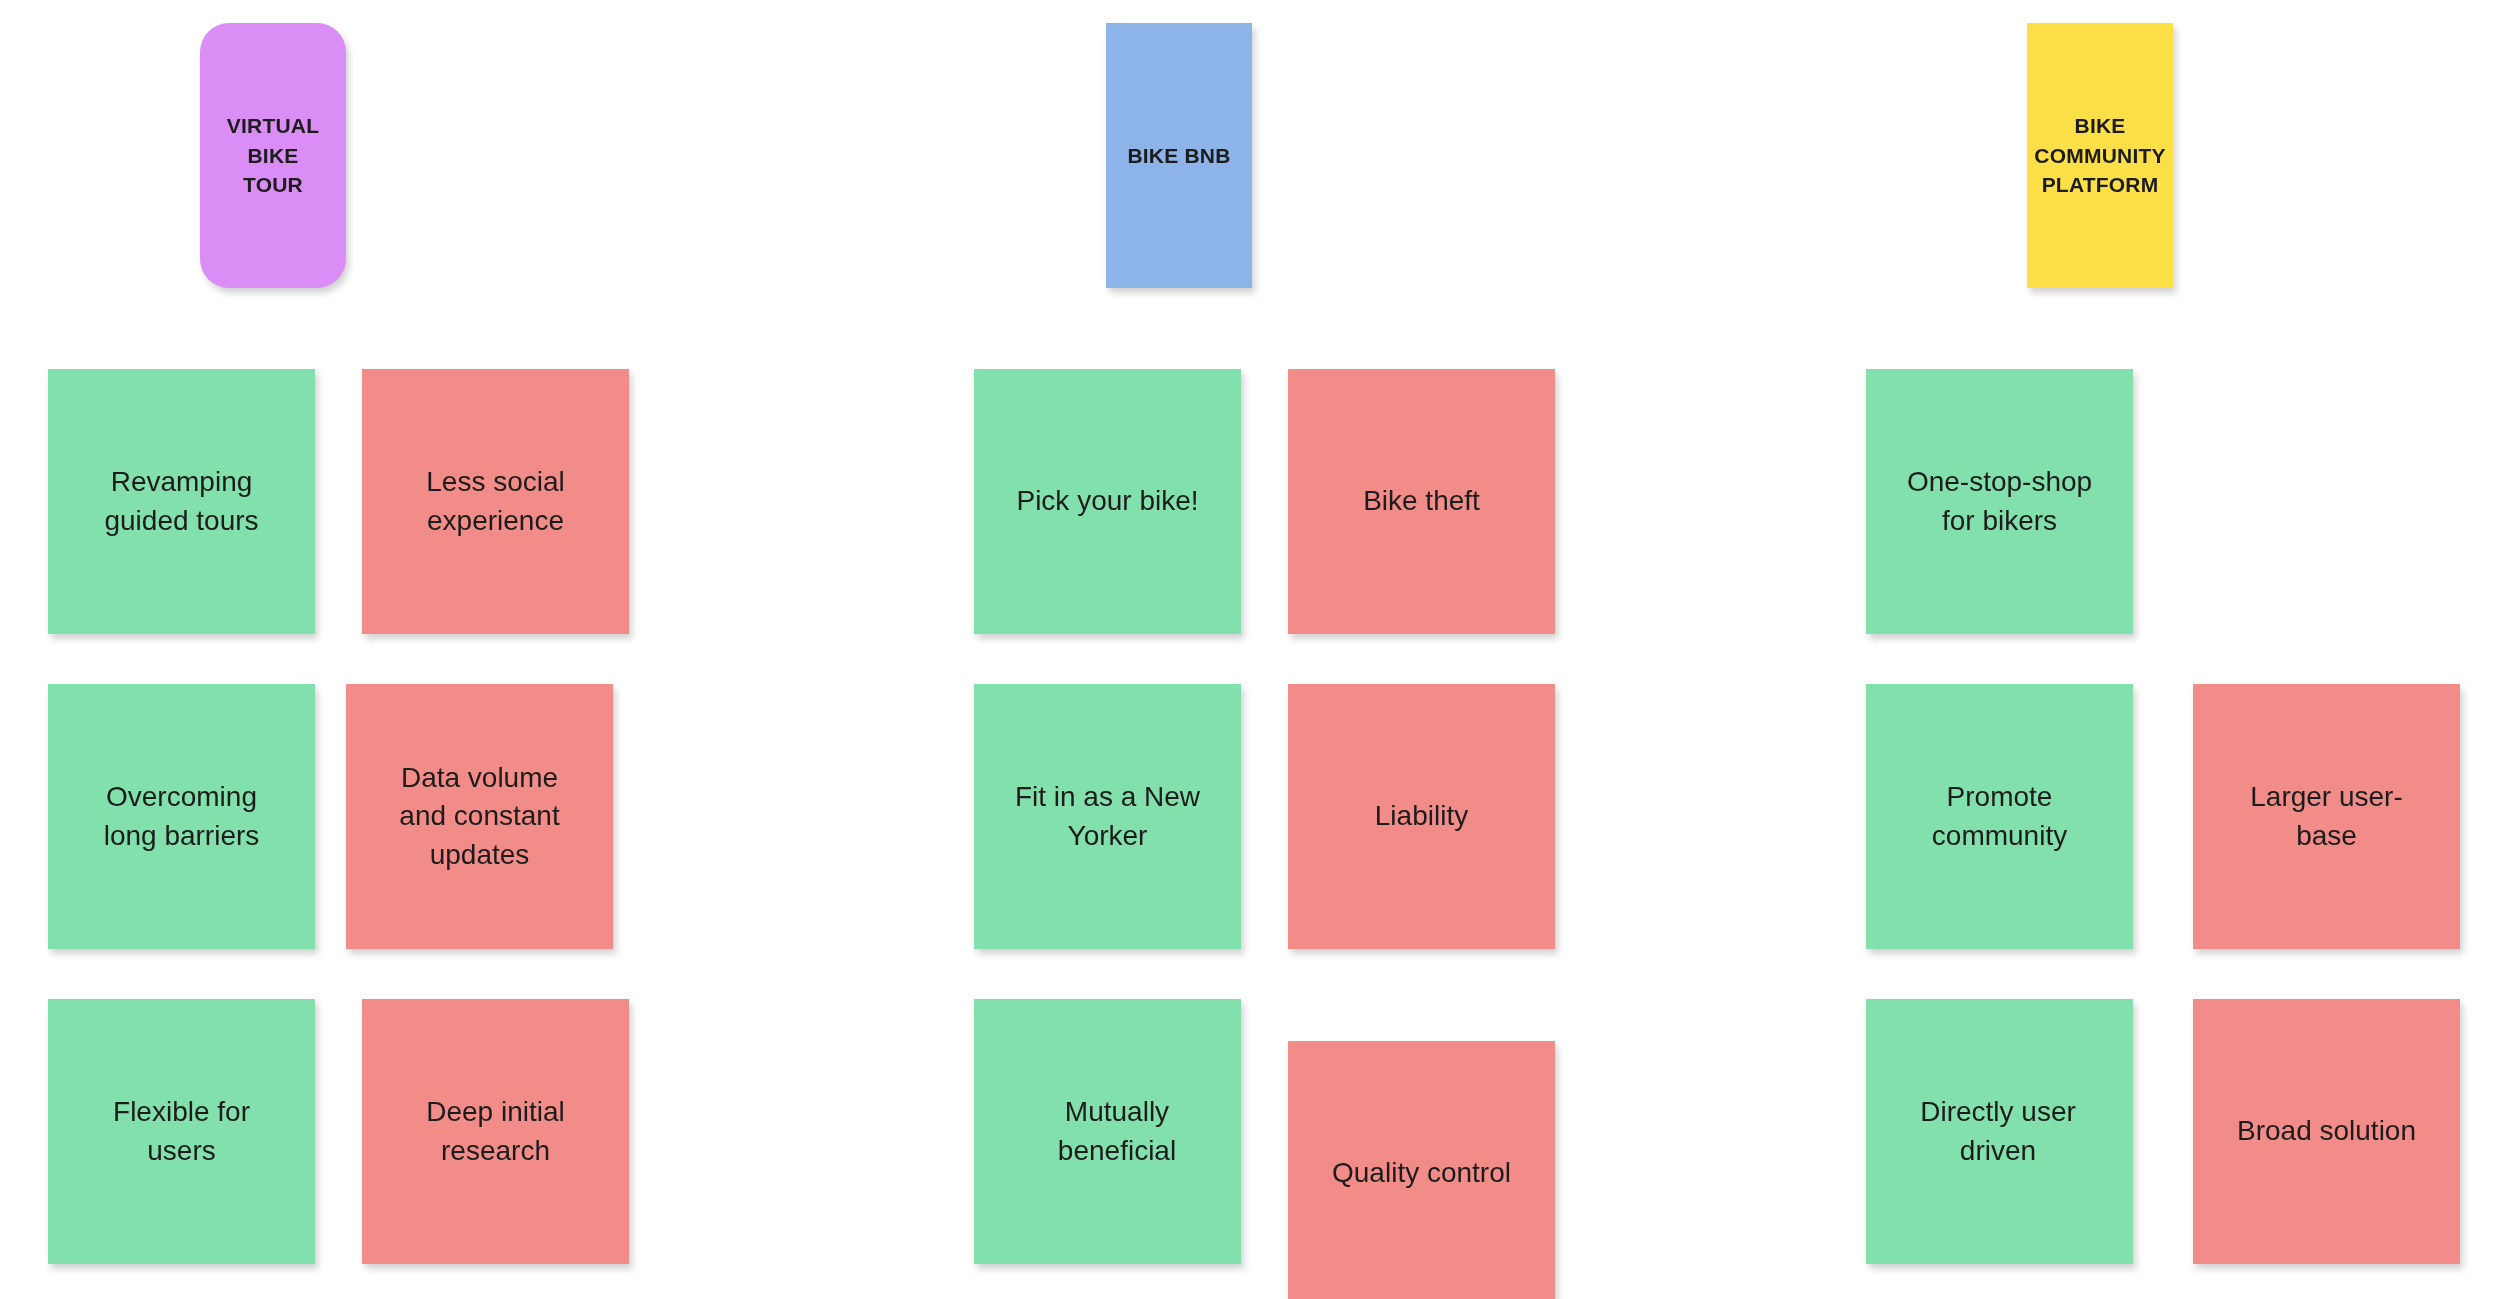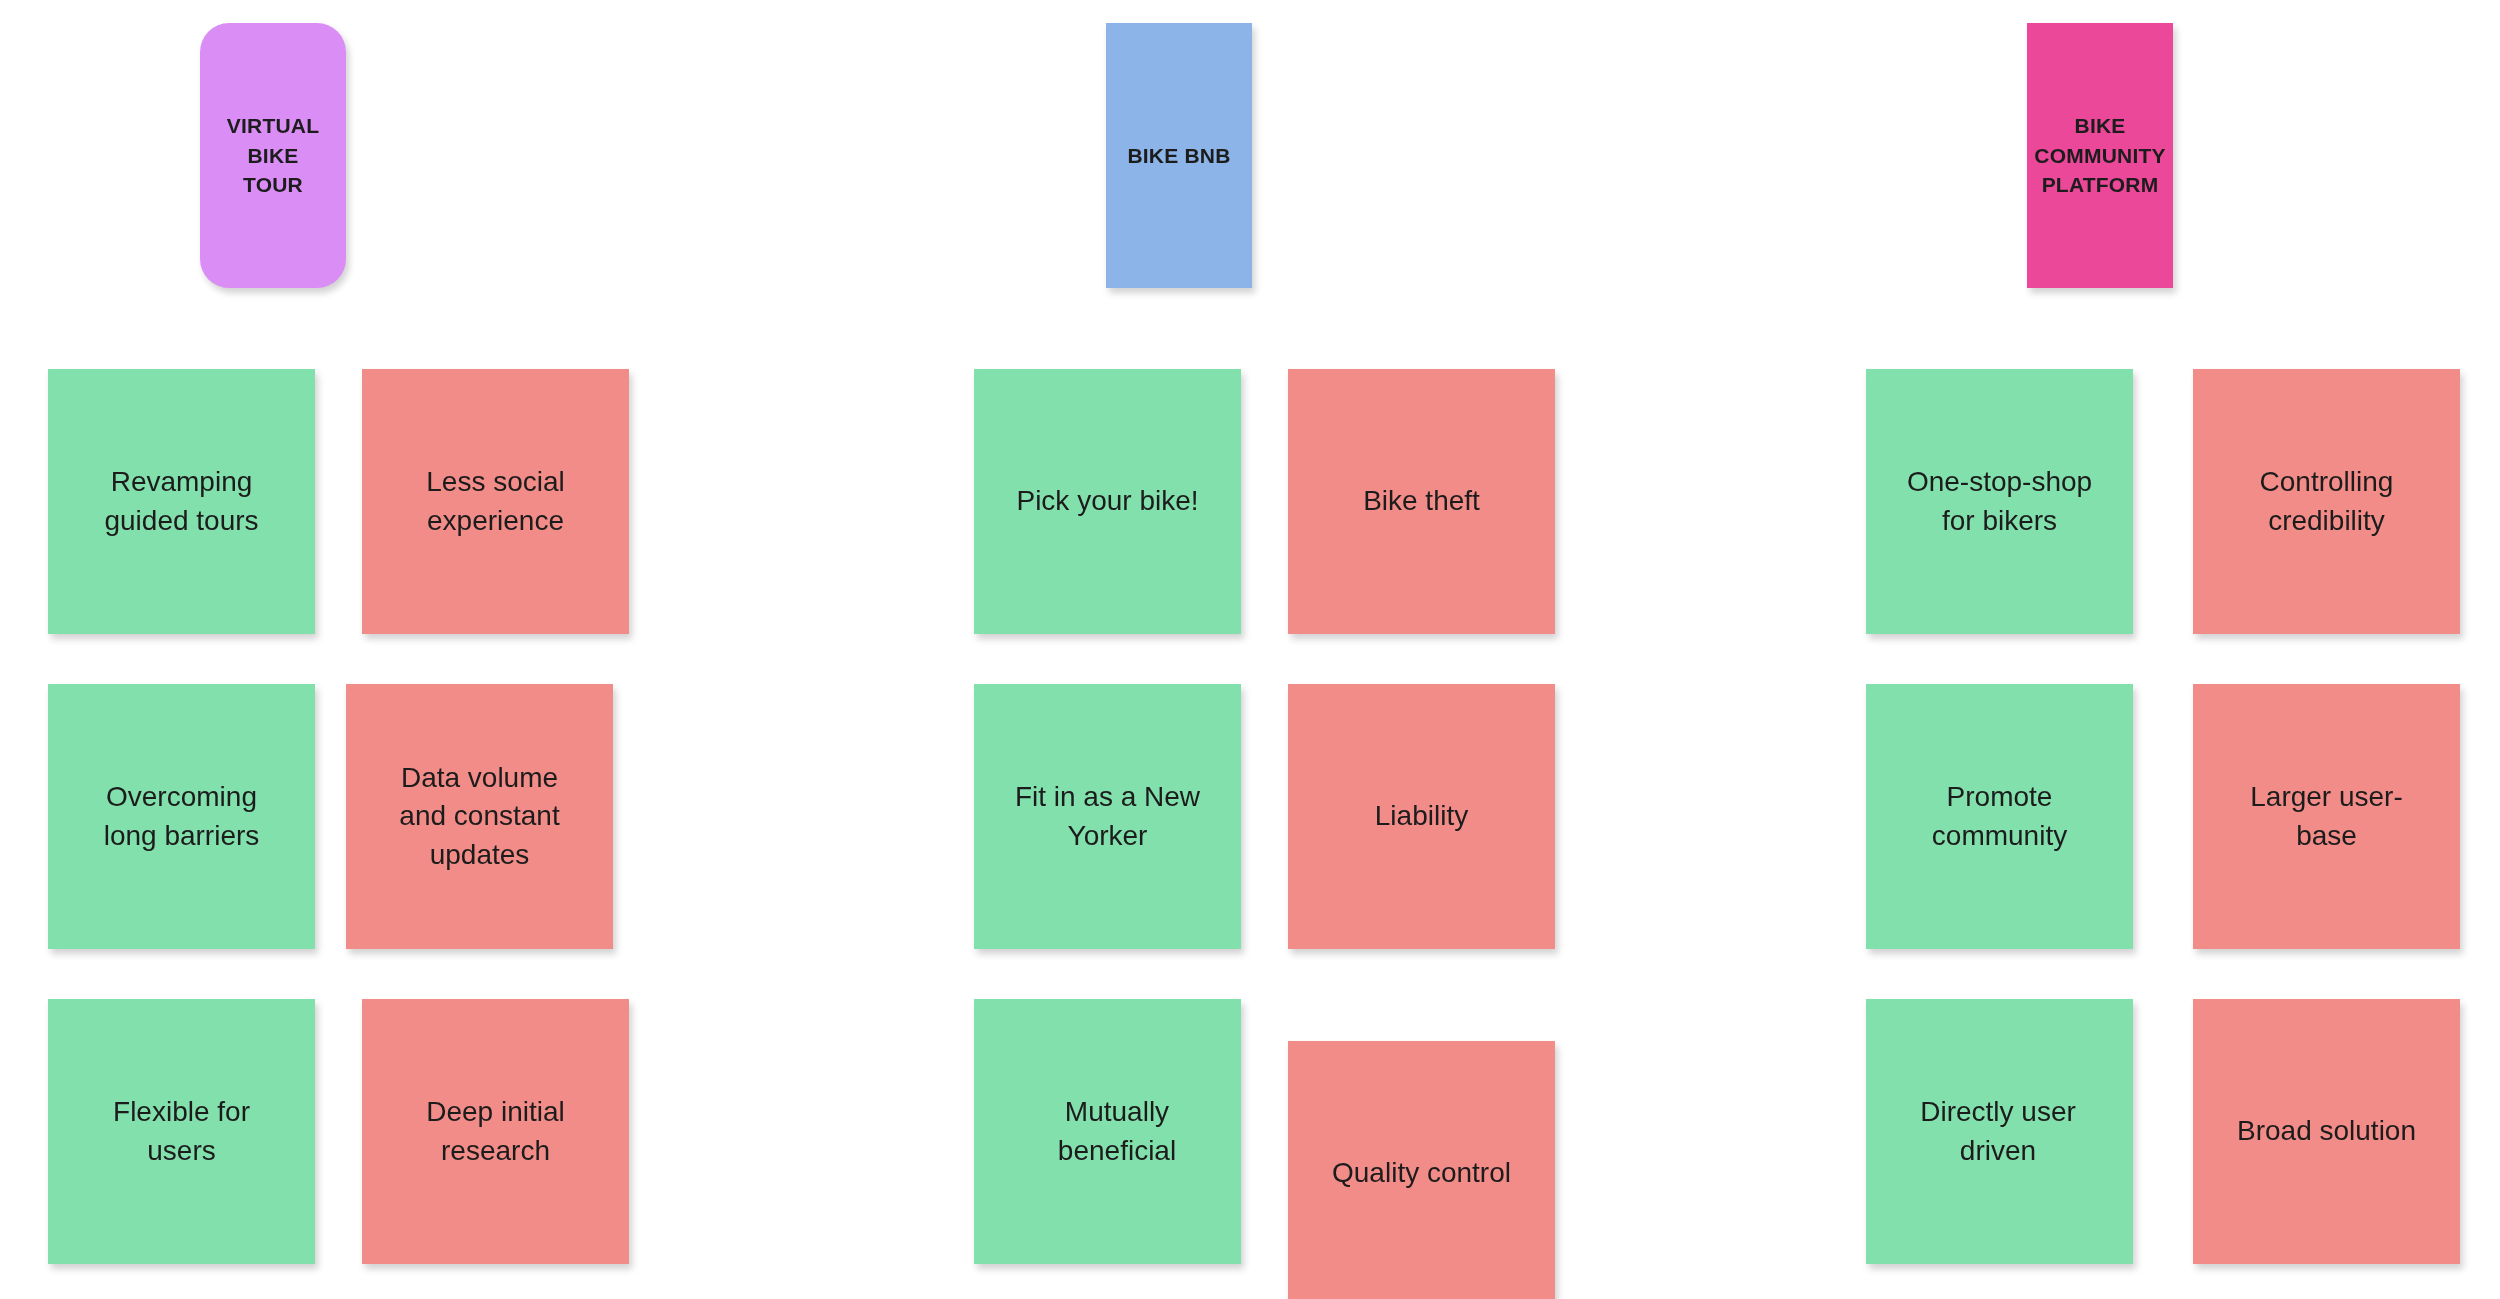--- a/index.html
+++ b/index.html
@@ -42,21 +42,21 @@
   }
   .note-idea {
     width: 267px;
     height: 265px;
     font-size: 28px;
     font-weight: normal;
     line-height: 1.36;
   }
   .note-purple { background: #da8ef5; }
   .note-blue   { background: #8db4e8; }
-  .note-tan    { background: #ec4899; }
+  .note-tan    { background: #fde047; }
   .note-green  { background: #82e0ac; }
   .note-red    { background: #f28c88; }
 </style>
 </head>
 <body>
 
 <div id="board" style="width: 2500px; height: 1299px; background: rgb(255, 255, 255);">
     <div class="note note-header note-purple" style="left: 200px; top: 23px; border-radius: 29px;">VIRTUAL BIKE
 TOUR</div>
     <div class="note note-idea note-green" style="left: 48px; top: 369px;">Revamping
@@ -83,18 +83,16 @@
     <div class="note note-idea note-red" style="left: 1288px; top: 999px; margin-top: 42px;">Quality control</div>
     <div class="note note-header note-tan" style="left: 2027px; top: 23px;">BIKE
 COMMUNITY
 PLATFORM</div>
     <div class="note note-idea note-green" style="left: 1866px; top: 369px;">One-stop-shop
 for bikers</div>
     <div class="note note-idea note-green" style="left: 1866px; top: 684px;">Promote
 community</div>
     <div class="note note-idea note-green" style="left: 1866px; top: 999px; padding-left: 11px;">Directly user
 driven</div>
-    <div class="note note-idea note-red" style="left: 2193px; top: 369px;">Controlling
-credibility</div>
     <div class="note note-idea note-red" style="left: 2193px; top: 684px;">Larger user-
 base</div>
     <div class="note note-idea note-red" style="left: 2193px; top: 999px;">Broad solution</div>
   </div>
 
 </body></html>

